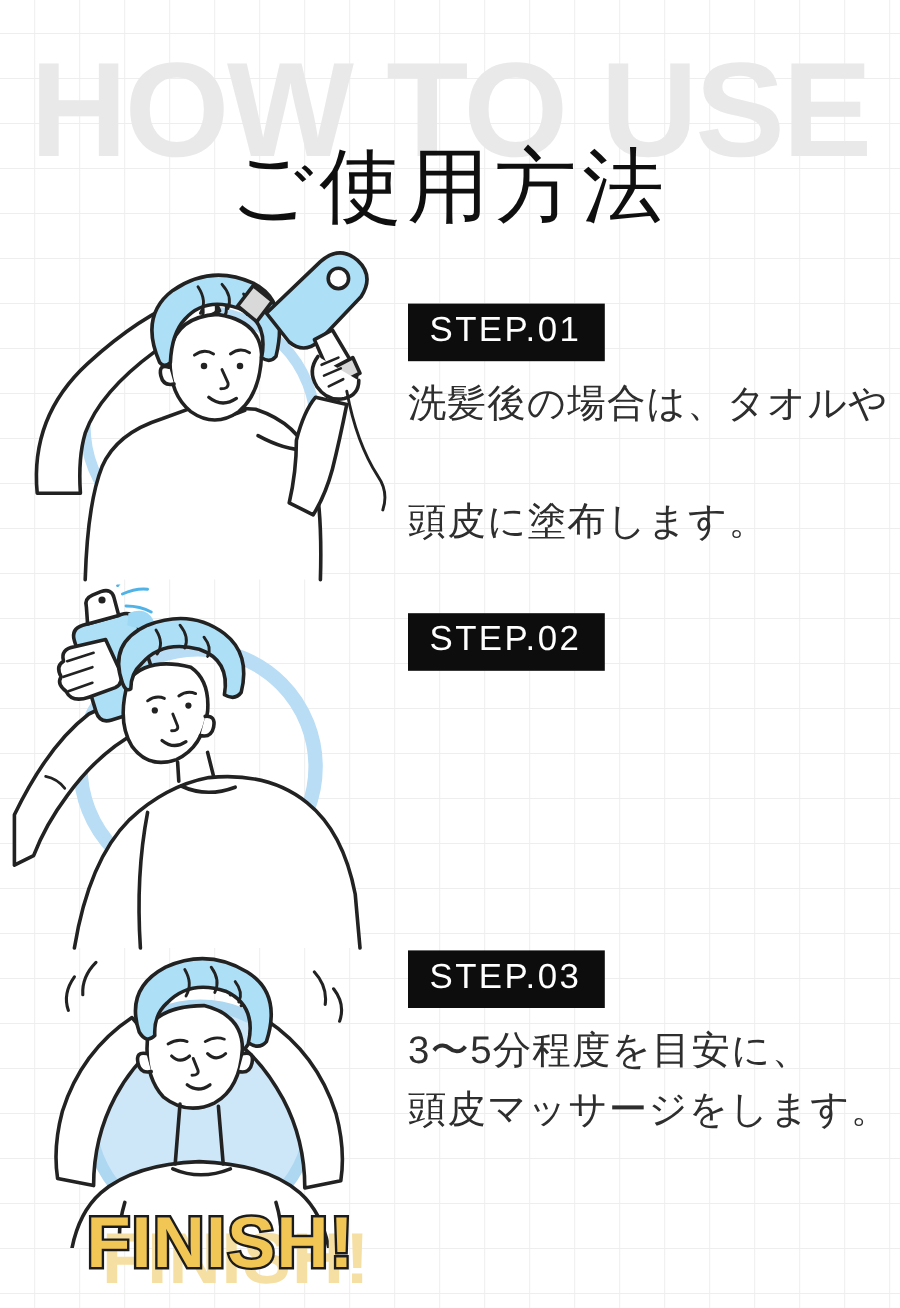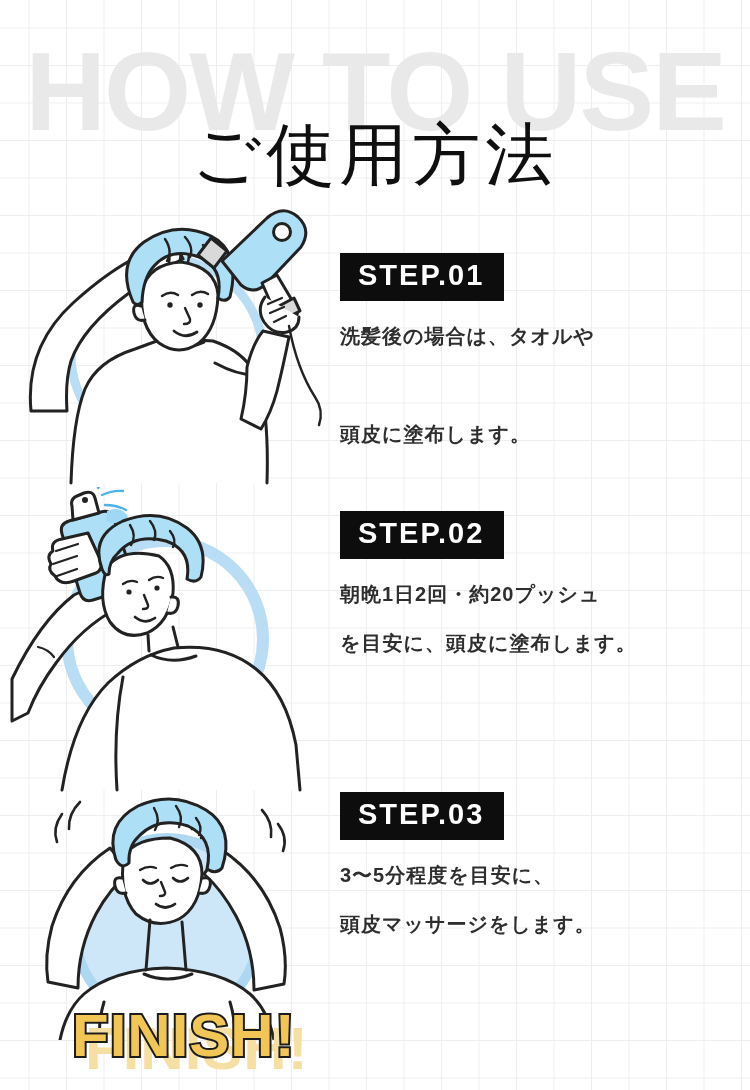--- a/index.html
+++ b/index.html
@@ -26,26 +26,26 @@
   .illo{position:absolute;}
   #illo1{left:15px;top:205px;}
   #illo2{left:10px;top:487px;}
   #illo3{left:10px;top:778px;}
   .step-text{position:absolute;left:340px;width:410px;}
   #step1-text{top:253px;}
   #step2-text{top:511px;}
   #step3-text{top:792px;}
   .badge{
     display:inline-block;background:#0d0d0d;color:#ffffff;
-    font-size:29px;font-weight:700;letter-spacing:2px;
+    font-size:29px;font-weight:400;letter-spacing:2px;
     padding:6px 20px 9px 18px;
   }
   .desc{
-    margin:11px 0 0;font-size:20px;line-height:49px;
-    color:#2e2e2e;letter-spacing:1px;font-weight:700;
+    margin:11px 0 0;font-size:32px;line-height:49px;
+    color:#2e2e2e;letter-spacing:1px;font-weight:400;
   }
   .finish{
     position:absolute;left:72px;top:1003px;
     font-size:60px;font-weight:900;letter-spacing:1px;line-height:1.1;
     white-space:nowrap;
   }
   .finish .shadow{
     position:absolute;left:13px;top:13px;color:#f6dfa2;
   }
   .finish .main{
@@ -162,24 +162,20 @@
     <div class="badge">STEP.01</div>
     <p class="desc">
       <span>洗髪後の場合は、タオルや</span><br>
       <br>
       <span>頭皮に塗布します。</span>
     </p>
   </div>
 
   <div class="step-text" id="step2-text">
     <div class="badge">STEP.02</div>
-    <p class="desc">
-      <span>朝晩1日2回・約20プッシュ</span><br>
-      <span>を目安に、頭皮に塗布します。</span>
-    </p>
   </div>
 
   <div class="step-text" id="step3-text">
     <div class="badge">STEP.03</div>
     <p class="desc">
       <span>3〜5分程度を目安に、</span><br>
       <span>頭皮マッサージをします。</span>
     </p>
   </div>
 

